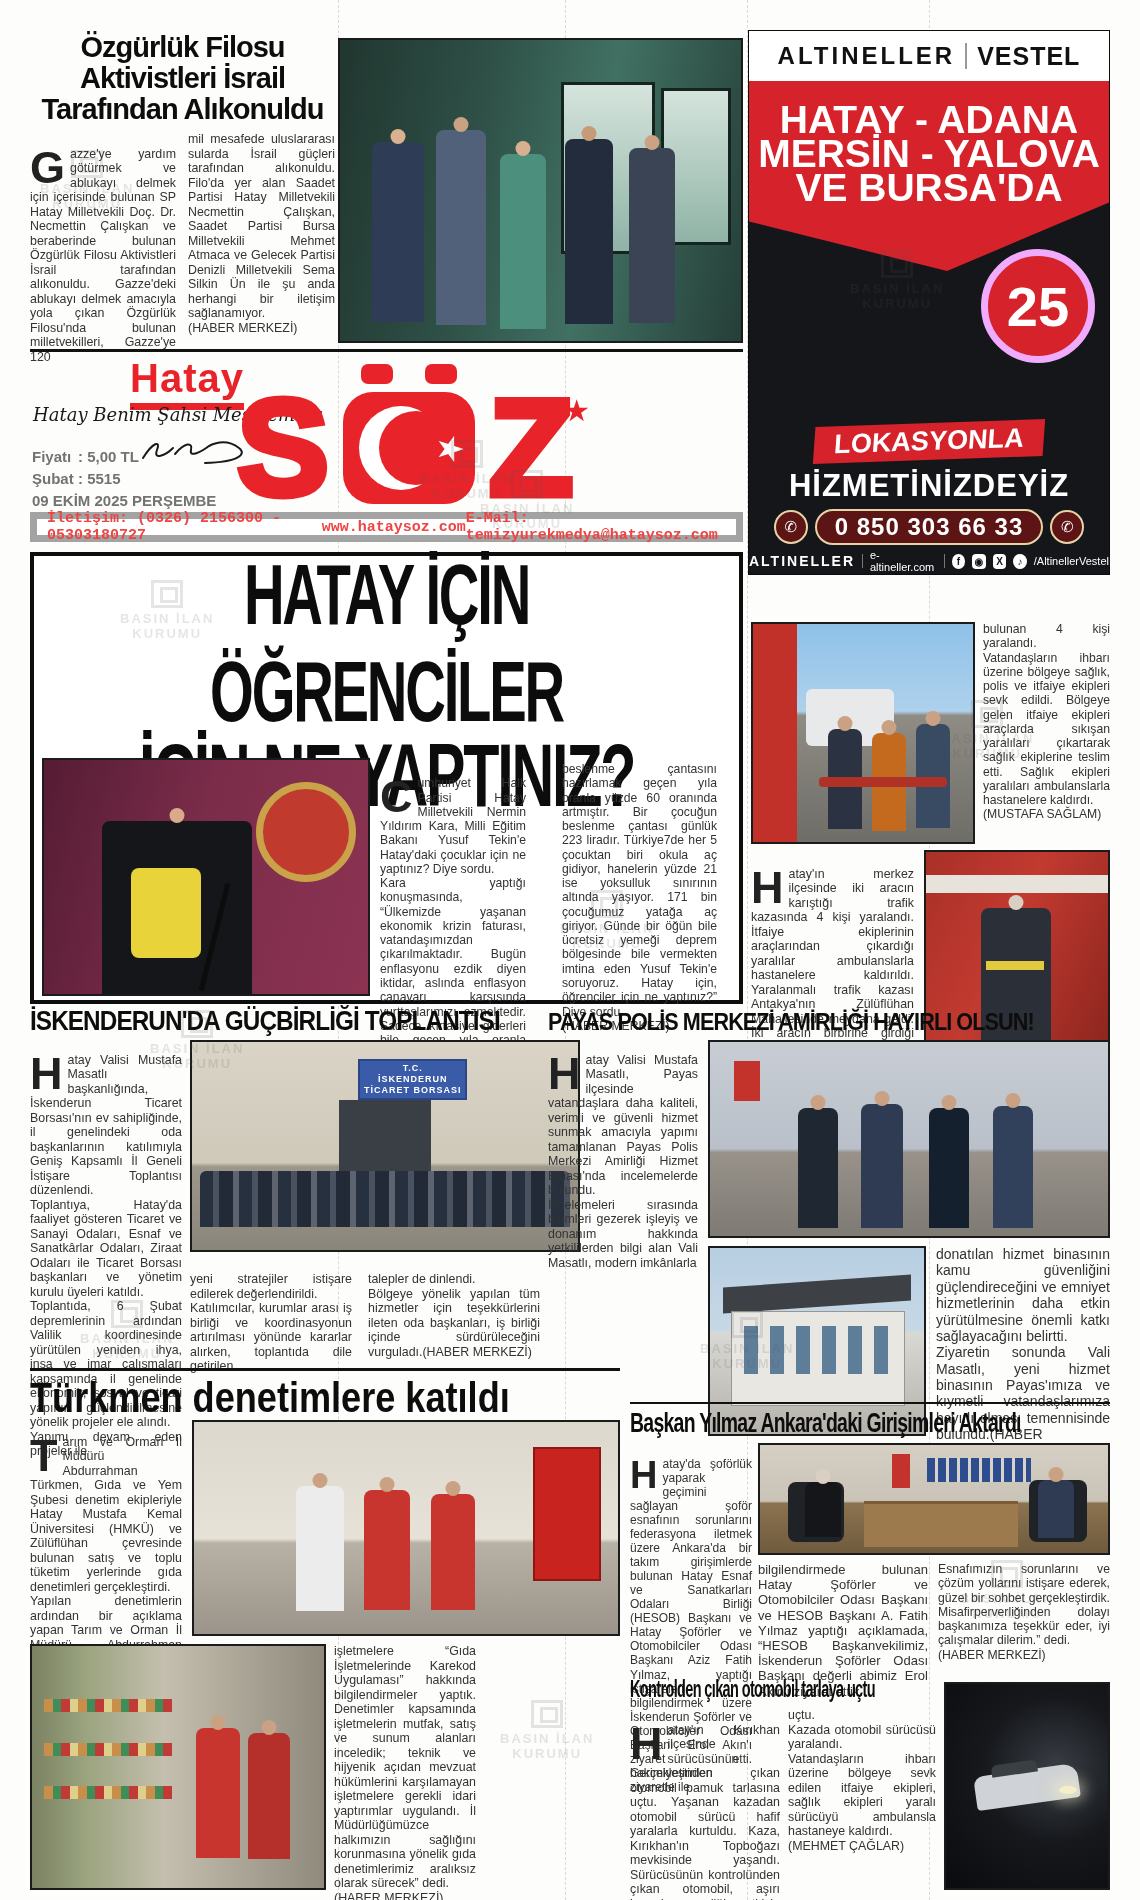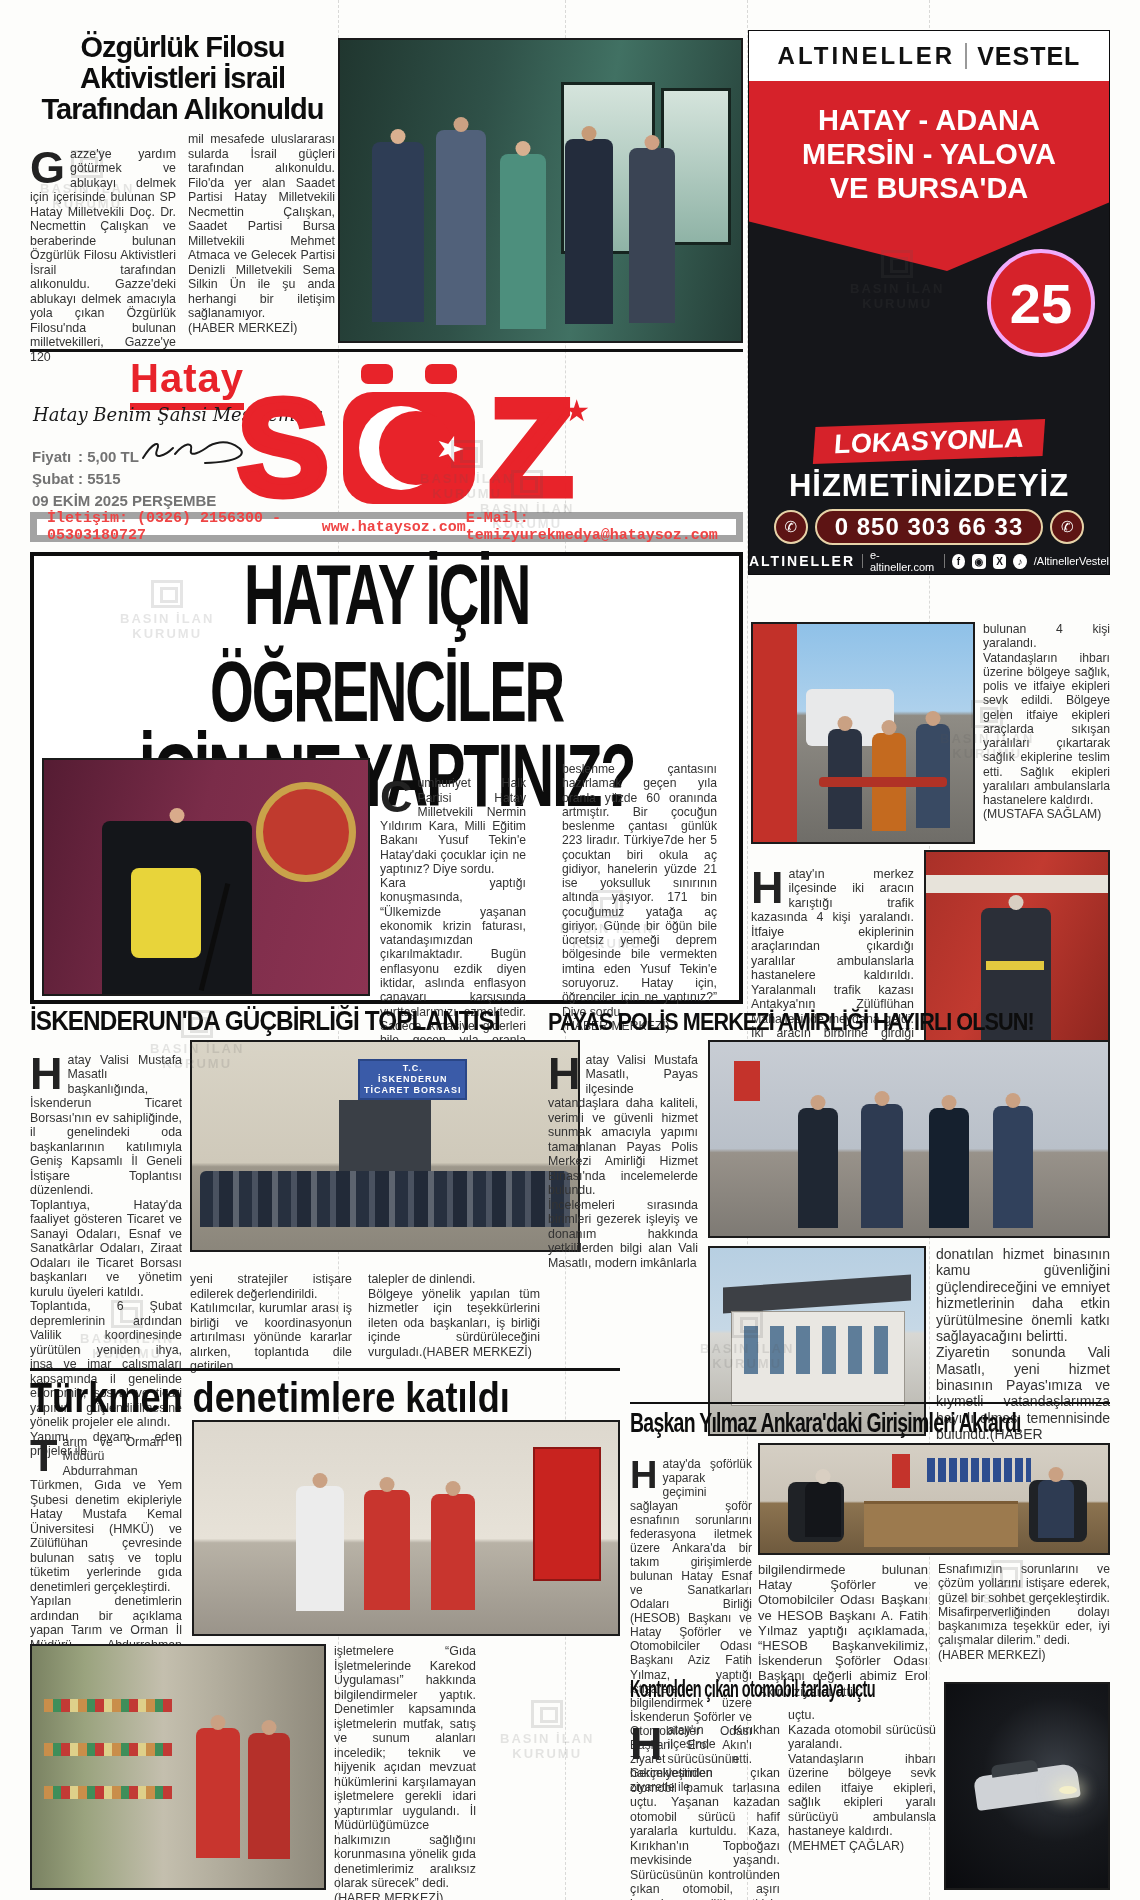--- a/index.html
+++ b/index.html
@@ -38,23 +38,23 @@
                font-weight:bold;font-size:15px;color:#ef4444;}
   
   .ad{background:#15161a;border:1px solid #0c0c0e;}
   .ad-top{position:absolute;left:0;top:0;width:100%;height:50px;background:#fff;display:flex;
           align-items:center;justify-content:center;gap:10px;}
   .ad-top .b1{font-size:24px;font-weight:bold;letter-spacing:3px;color:#111;}
   .ad-top .sep{width:2px;height:26px;background:#999;}
   .ad-top .b2{font-size:25px;font-weight:bold;letter-spacing:1px;color:#111;}
   .ad-red{position:absolute;left:0;top:50px;width:100%;height:168px;background:#d6222a;
           clip-path:polygon(0 0,100% 0,100% 64%,55% 100%,0 74%);text-align:center;color:#fff;
-          font-weight:bold;font-size:29px;line-height:34px;letter-spacing:0;padding-top:22px;}
+          font-weight:bold;font-size:39px;line-height:34px;letter-spacing:0;padding-top:22px;}
   .ad-circle{position:absolute;right:14px;top:218px;width:100px;height:100px;border-radius:50%;
-             background:#d6222a;border:4px solid #f0abfc;color:#fff;font-size:56px;font-weight:bold;
+             background:#d6222a;border:7px solid #f0abfc;color:#fff;font-size:56px;font-weight:bold;
              display:flex;align-items:center;justify-content:center;}
   .ad-lok{position:absolute;left:50%;top:392px;transform:translateX(-50%) skewX(-6deg) rotate(-2deg);
           background:#d6222a;color:#fff;font-weight:bold;font-size:27px;padding:3px 20px;}
   .ad-hiz{position:absolute;left:0;top:437px;width:100%;text-align:center;color:#fff;
           font-weight:bold;font-size:31px;letter-spacing:1px;}
   .ad-phone{position:absolute;left:0;top:478px;width:100%;display:flex;align-items:center;
             justify-content:center;gap:7px;}
   .ad-pill{background:#5d1414;border:2px solid #e7d3a8;border-radius:22px;color:#fff;
            font-weight:bold;font-size:24px;padding:2px 18px;letter-spacing:1px;}
   .ad-ic{width:30px;height:30px;border-radius:50%;background:#5d1414;border:2px solid #e7d3a8;

